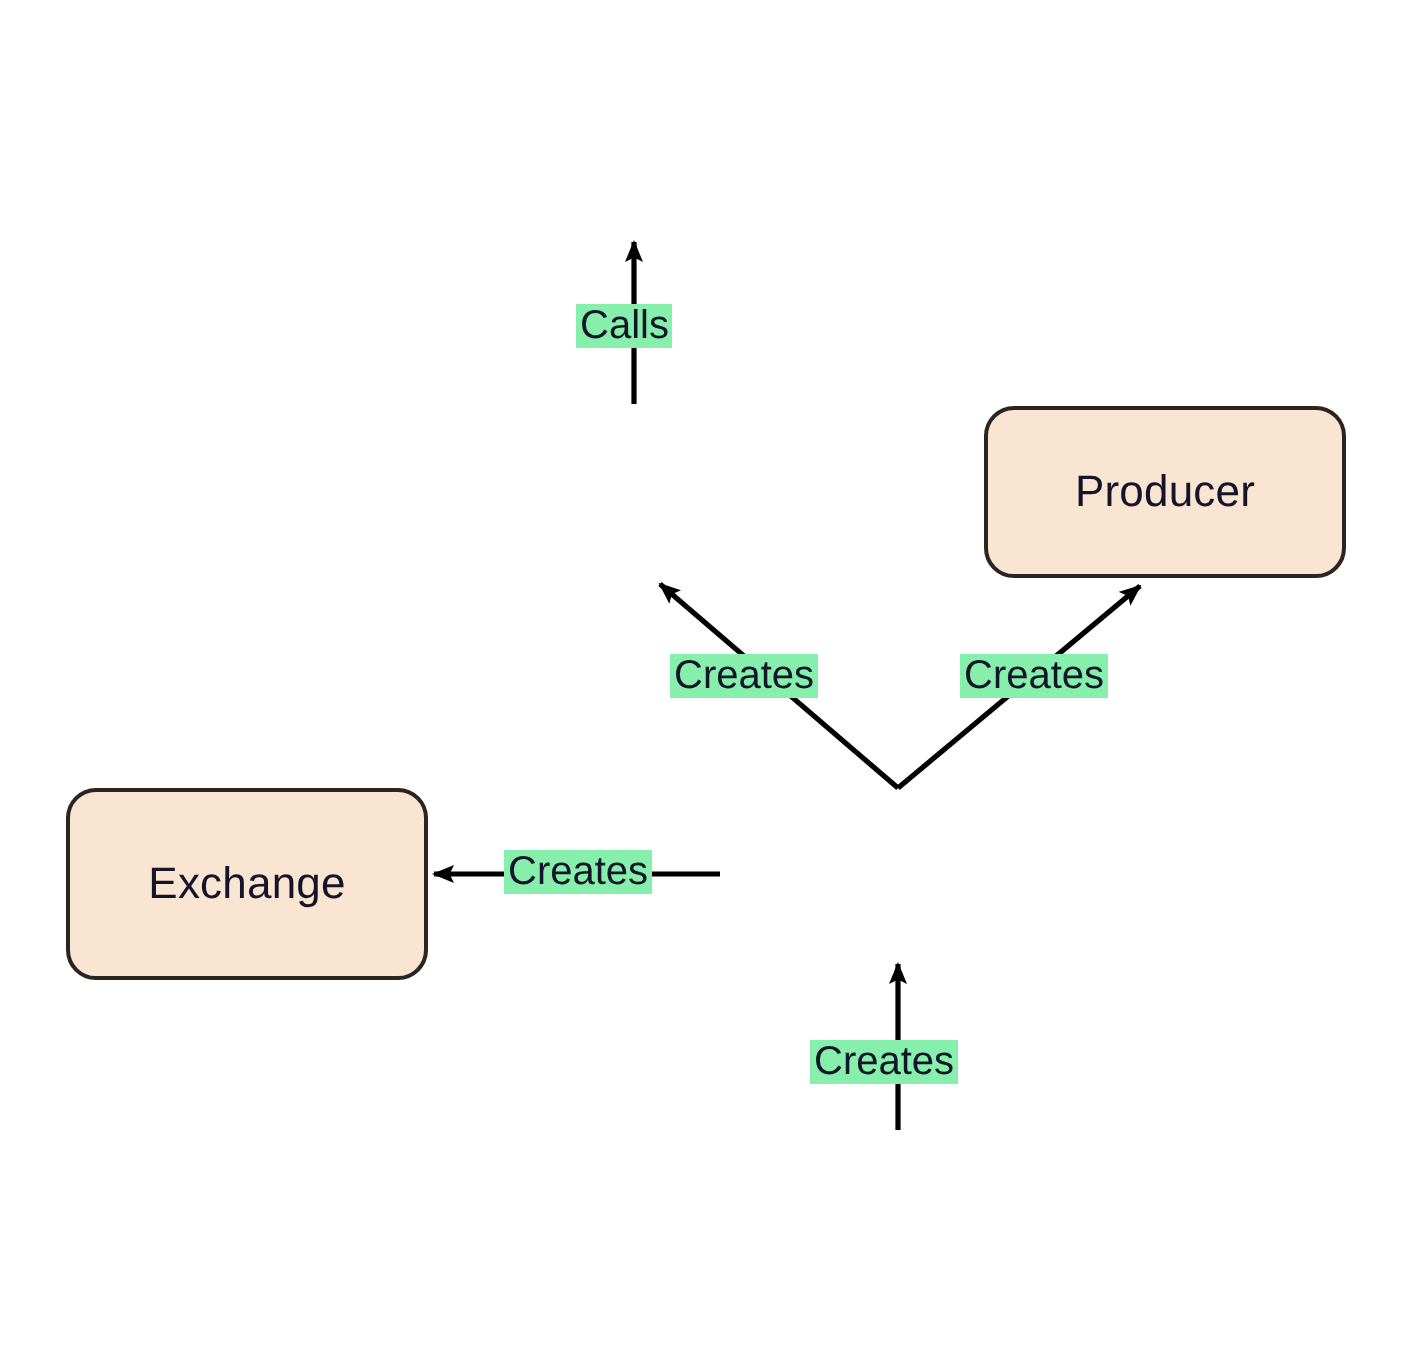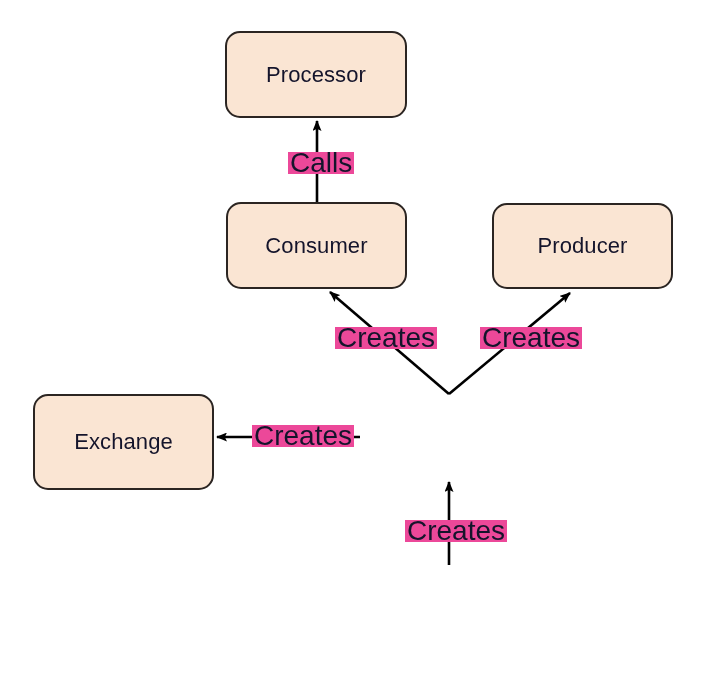--- a/index.html
+++ b/index.html
@@ -35,23 +35,23 @@
     justify-content: center;
     color: #14142b;
     font-size: 22px;
     font-family: "Liberation Sans", sans-serif;
     letter-spacing: 0.1px;
     z-index: 2;
   }
   .edge-label {
     position: absolute;
     color: #14142b;
-    font-size: 28px;
+    font-size: 20px;
     font-family: "Liberation Sans", sans-serif;
-    background: #ec4899;
+    background: #86efac;
     white-space: nowrap;
     z-index: 3;
     padding: 0 2px;
     line-height: 22px;
   }
 </style>
 </head>
 <body>
 
 <div id="canvas">
@@ -77,27 +77,21 @@
 
     <g>
       <line x1="360" y1="437" x2="217" y2="437" stroke="#000000" stroke-width="2.6" marker-end="url(#arrowhead)"></line>
     </g>
 
     <g>
       <line x1="449" y1="565" x2="449" y2="482" stroke="#000000" stroke-width="2.6" marker-end="url(#arrowhead)"></line>
     </g>
   </svg>
 
-  <div class="node" style="left:225px; top:31px; width:182px; height:87px;">
-    <span>Processor</span>
-  </div>
 
-  <div class="node" style="left:226px; top:202px; width:181px; height:87px;">
-    <span>Consumer</span>
-  </div>
 
   <div class="node" style="left:492px; top:203px; width:181px; height:86px;">
     <span>Producer</span>
   </div>
 
   <div class="node" style="left:33px; top:394px; width:181px; height:96px;">
     <span>Exchange</span>
   </div>
 
 

